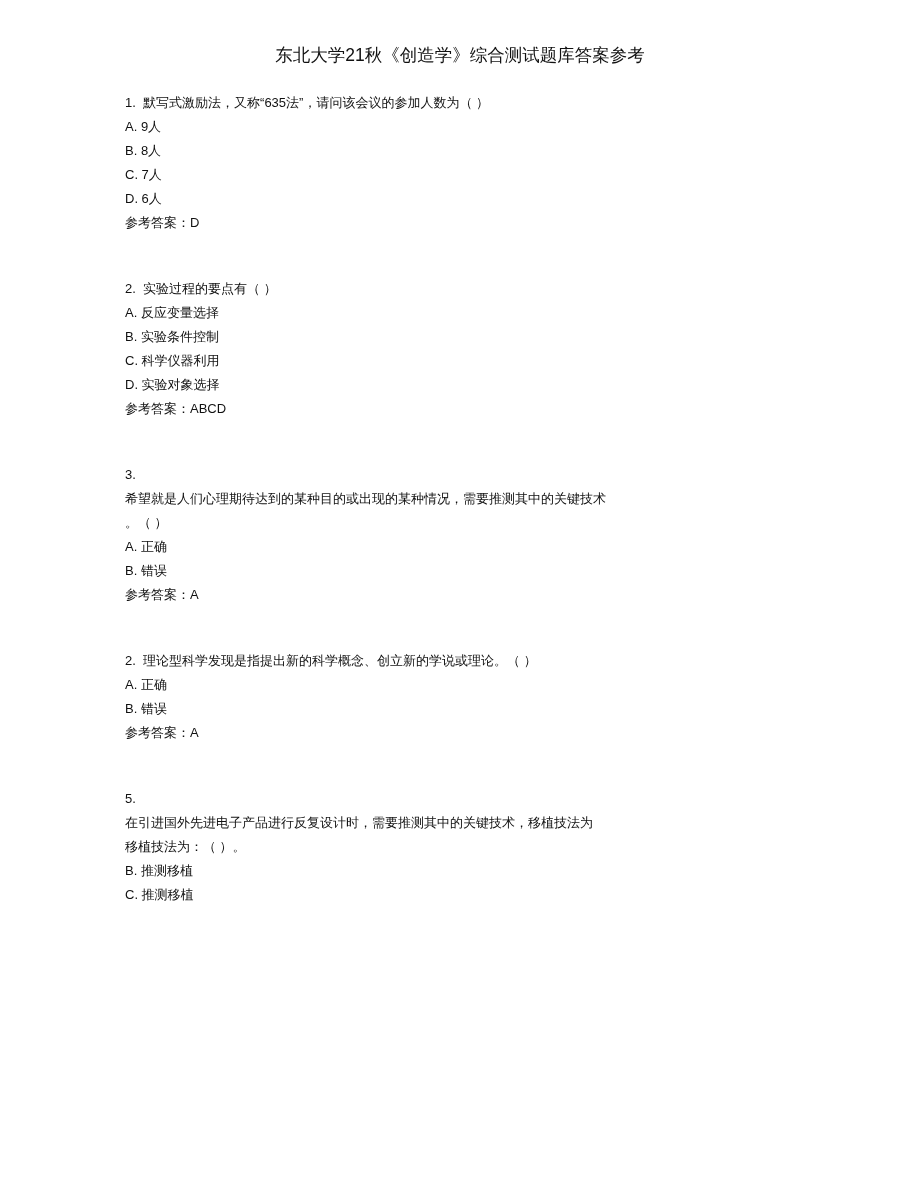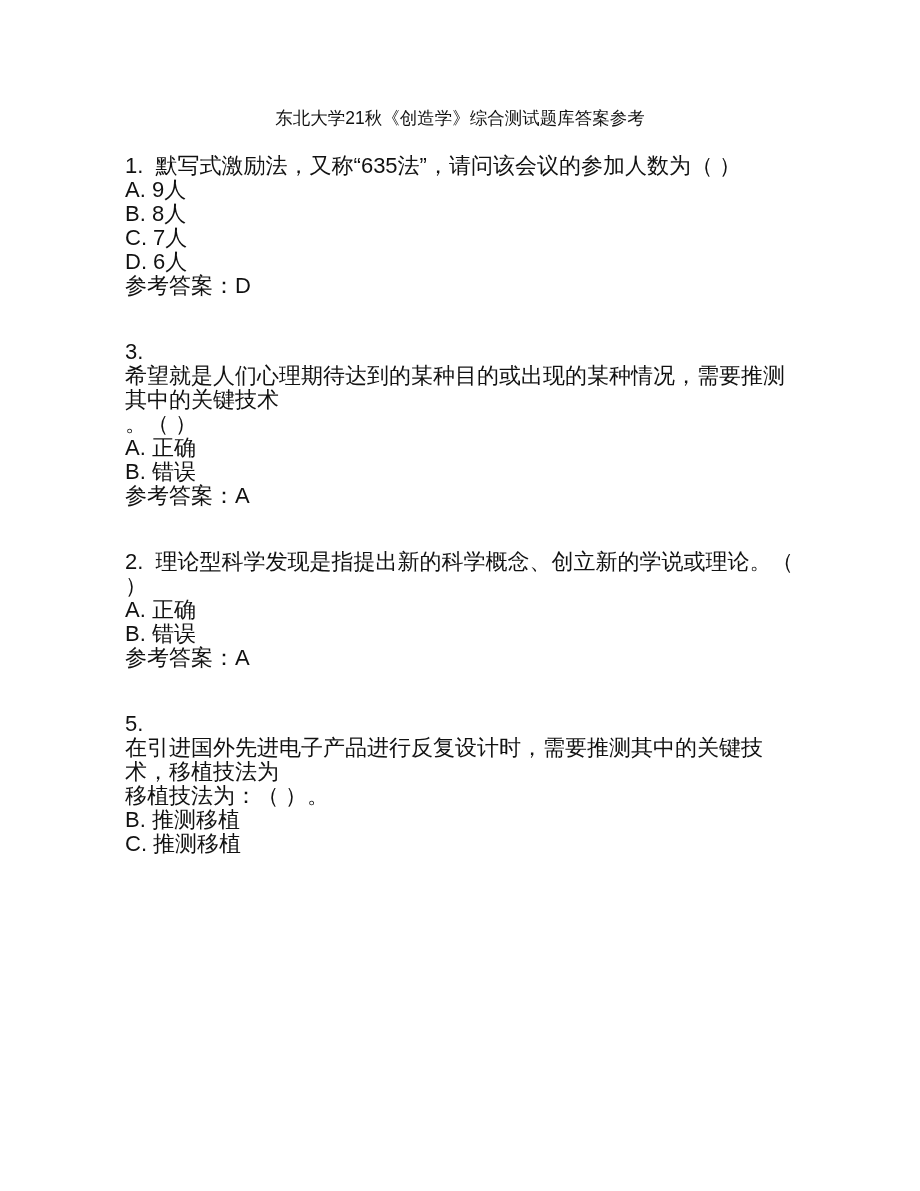--- a/index.html
+++ b/index.html
@@ -11,36 +11,36 @@
     width: 920px;
     height: 1191px;
     font-family: "Liberation Sans", sans-serif;
     color: #111111;
     overflow: hidden;
   }
   .page {
     box-sizing: border-box;
     width: 920px;
     height: 1191px;
-    padding: 106px 125px 0 125px;
+    padding: 43px 125px 0 125px;
     background: #ffffff;
   }
   .doc-title {
     text-align: center;
     font-size: 17.5px;
     line-height: 24px;
     margin-bottom: 24px;
     white-space: pre-wrap;
   }
   .question { }
   .question + .question {
     margin-top: 42px;
   }
   .line {
-    font-size: 22px;
+    font-size: 13px;
     line-height: 24px;
     white-space: pre-wrap;
   }
   .answer-line {
   }
 </style>
 </head>
 <body>
 
 <div class="page">
@@ -49,20 +49,28 @@
 
   <section class="question">
     <div class="line">1.  默写式激励法，又称“635法”，请问该会议的参加人数为（ ）</div>
     <div class="line">A. 9人</div>
     <div class="line">B. 8人</div>
     <div class="line">C. 7人</div>
     <div class="line">D. 6人</div>
     <div class="line answer-line">参考答案：D</div>
   </section>
 
+  <section class="question">
+    <div class="line">2.  实验过程的要点有（ ）</div>
+    <div class="line">A. 反应变量选择</div>
+    <div class="line">B. 实验条件控制</div>
+    <div class="line">C. 科学仪器利用</div>
+    <div class="line">D. 实验对象选择</div>
+    <div class="line answer-line">参考答案：ABCD</div>
+  </section>
 
   <section class="question">
     <div class="line">3.</div>
     <div class="line">希望就是人们心理期待达到的某种目的或出现的某种情况，需要推测其中的关键技术</div>
     <div class="line">。（ ）</div>
     <div class="line">A. 正确</div>
     <div class="line">B. 错误</div>
     <div class="line answer-line">参考答案：A</div>
   </section>
 

